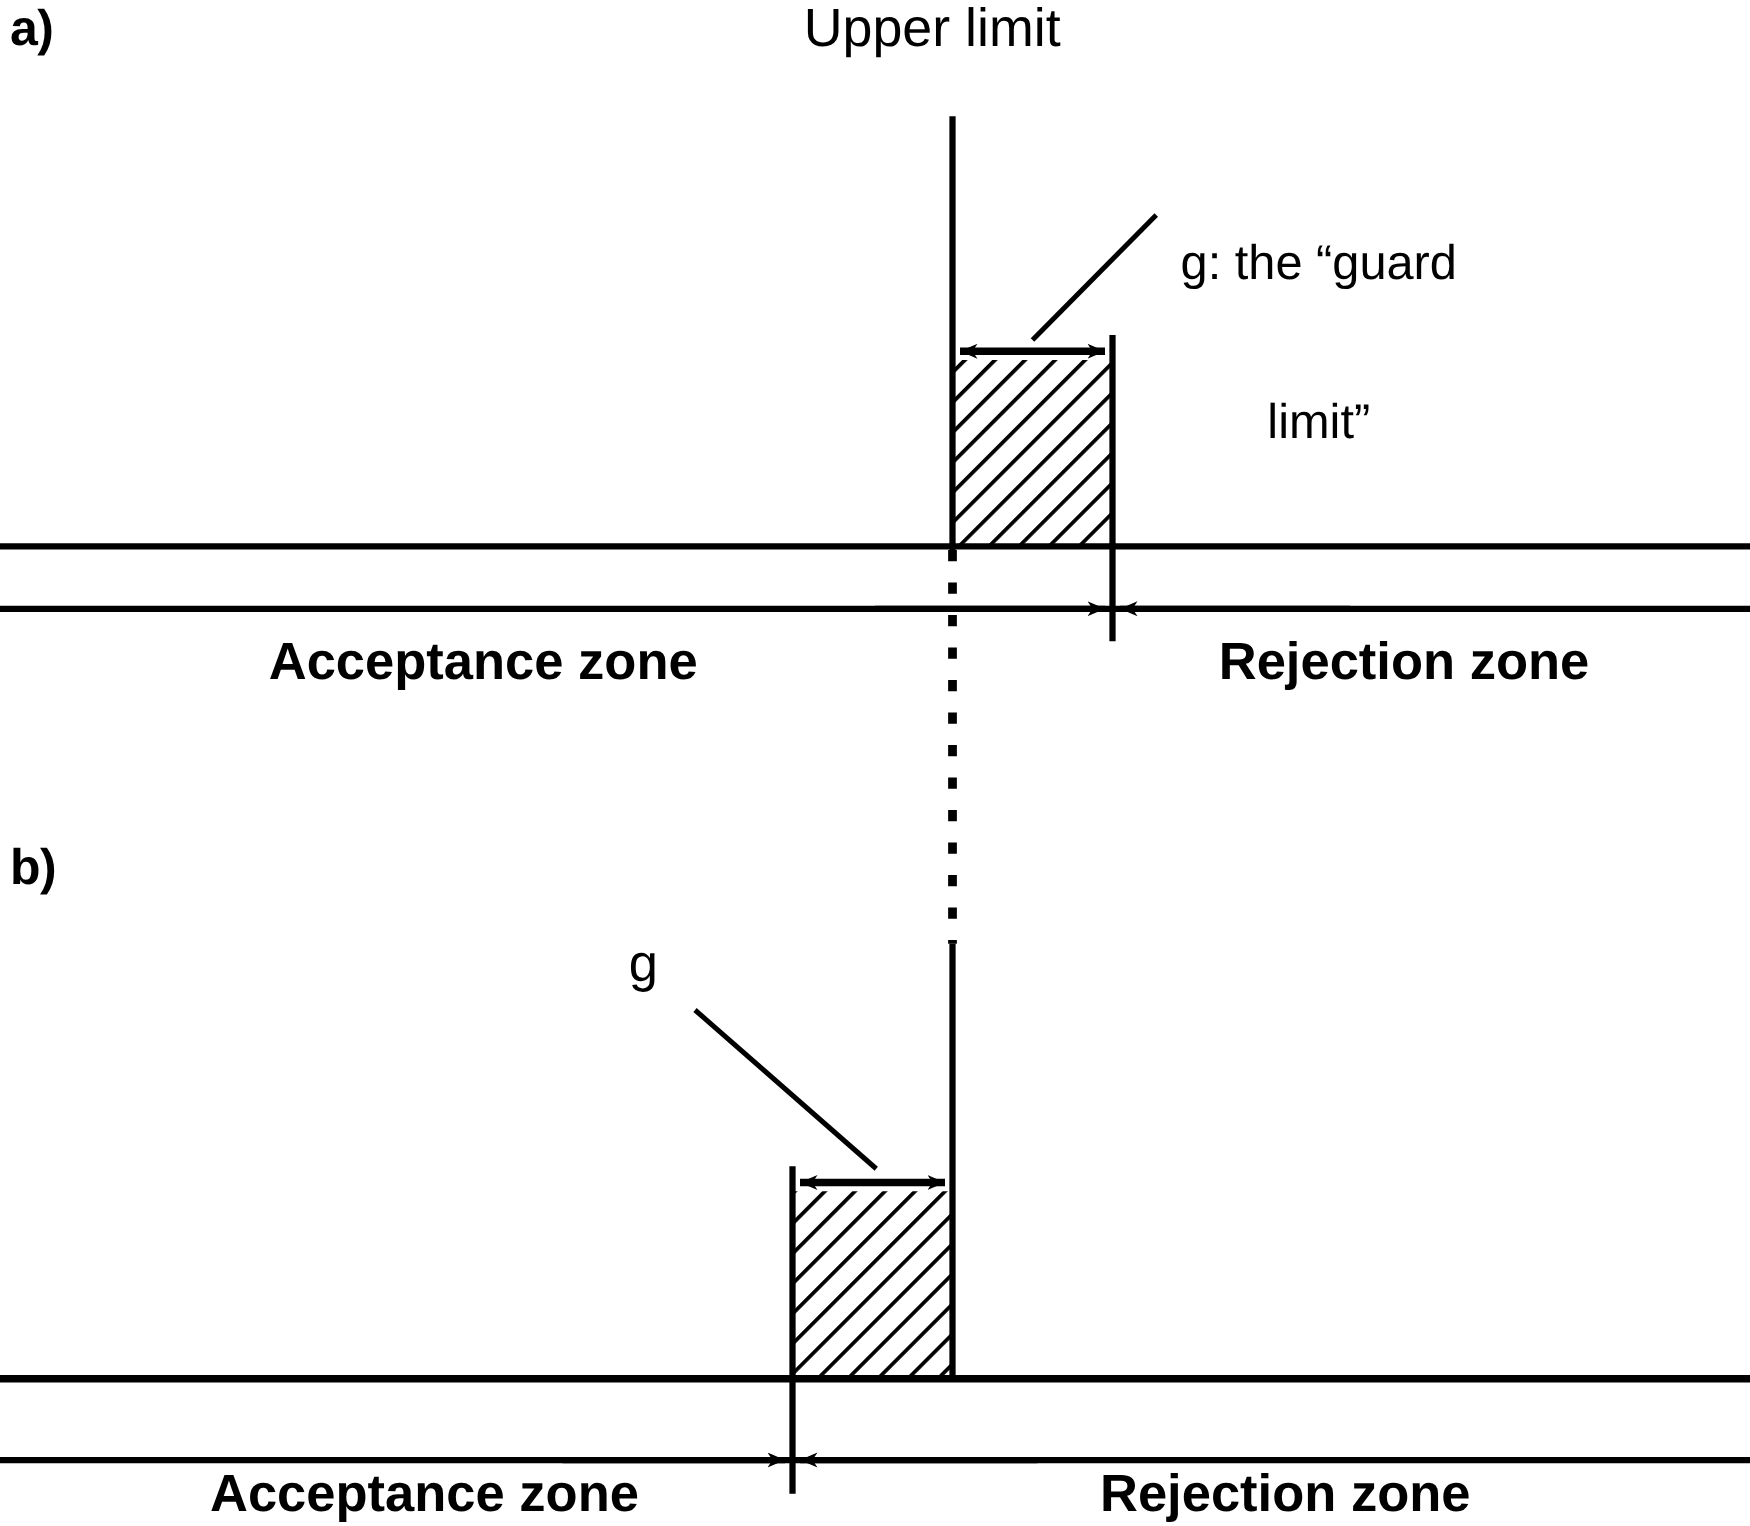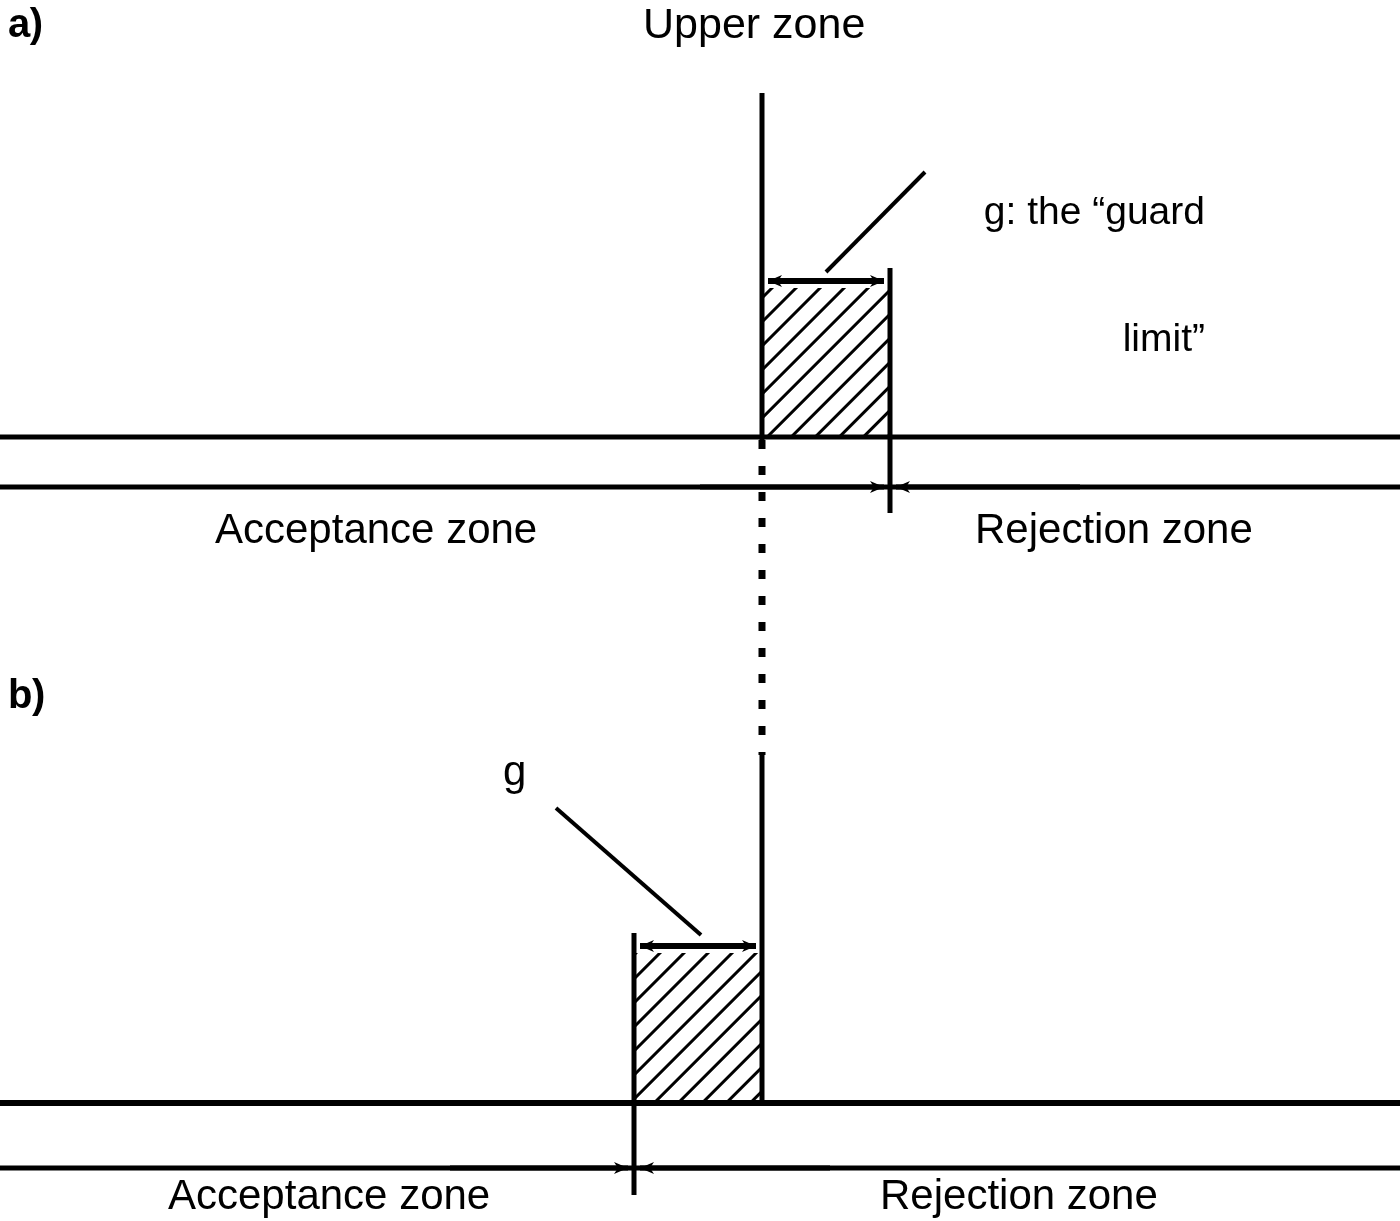--- a/index.html
+++ b/index.html
@@ -36,24 +36,25 @@
   .panel-label {
     font-weight: bold;
     font-size: 40px;
     letter-spacing: -0.5px;
   }
   .title-text {
     font-size: 43px;
   }
   .zone-text {
     font-size: 42px;
+    font-weight: bold;
   }
   .callout-text {
     font-size: 39px;
-    text-align: right;
+    text-align: center;
   }
   .g-text {
     font-size: 42px;
   }
 </style>
 </head>
 <body>
 
 <div id="figure-root">
 
@@ -108,21 +109,21 @@
 
       <line x1="0" y1="1168" x2="1400" y2="1168" stroke="#000000" stroke-width="5"></line>
 
       <line x1="450" y1="1168" x2="628" y2="1168" stroke="#000000" stroke-width="5" marker-end="url(#arrowRight)"></line>
       <line x1="830" y1="1168" x2="640" y2="1168" stroke="#000000" stroke-width="5" marker-end="url(#arrowRight)"></line>
     </g>
   </svg>
 
   <div class="txt panel-label" style="left:8px; top:2px;">a)</div>
 
-  <div class="txt title-text" style="left:643px; top:0px;">Upper zone</div>
+  <div class="txt title-text" style="left:643px; top:0px;">Upper limit</div>
 
   <div class="txt callout-text" style="left:905px; top:106px; width:300px;">
     <div>g: the “guard</div>
     <div>limit”</div>
   </div>
 
   <div class="txt zone-text" style="left:215px; top:506px;">Acceptance zone</div>
 
   <div class="txt zone-text" style="left:975px; top:506px;">Rejection zone</div>
 

